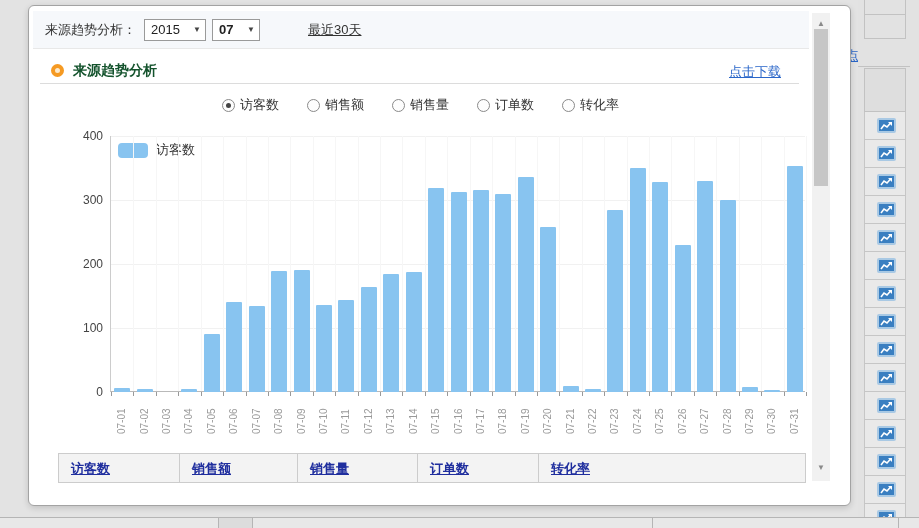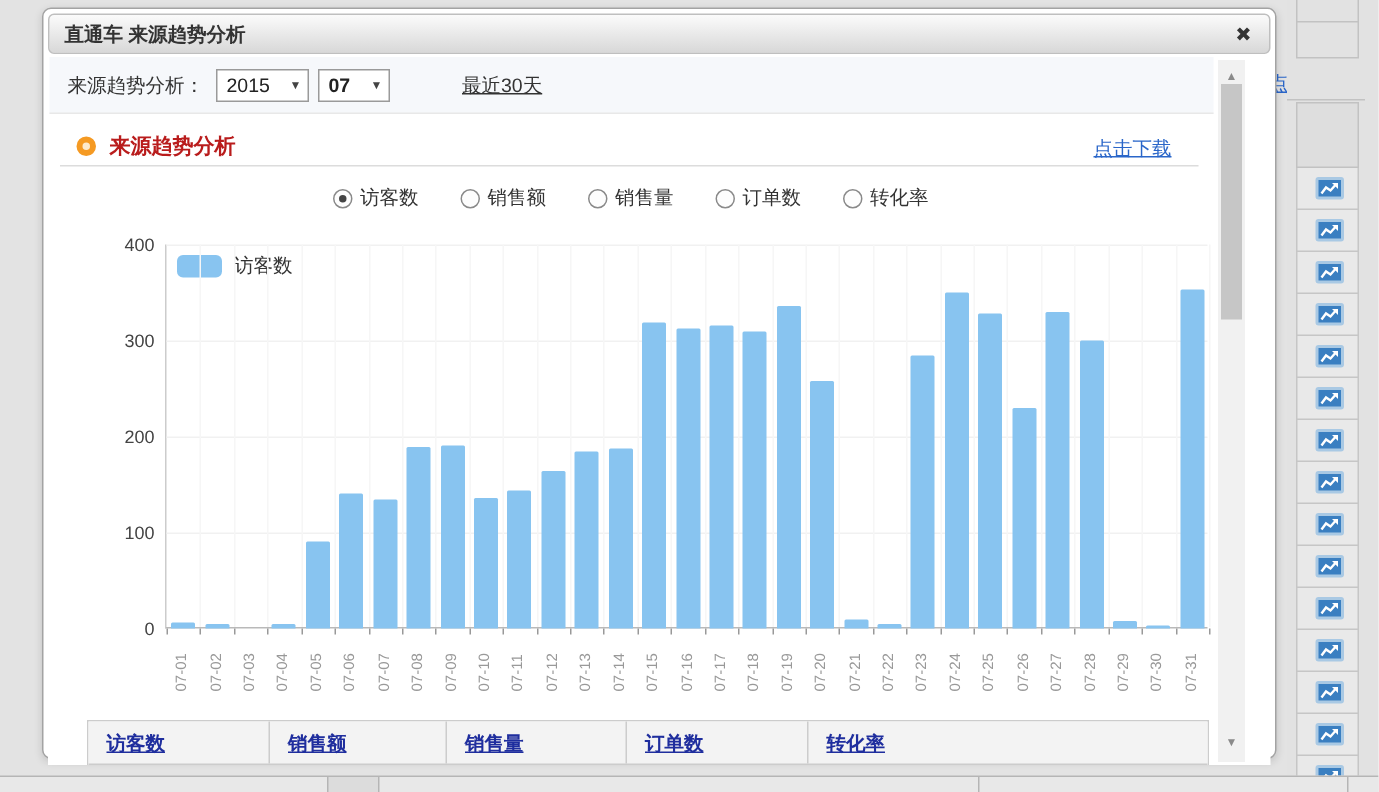--- a/index.html
+++ b/index.html
@@ -29,21 +29,21 @@
   .filterbar { position:absolute; left:1px; right:38px; top:0; height:38px; background:#f6f8fb; border-bottom:1px solid #e8e8e8; display:flex; align-items:center; padding-left:12px; font-size:13px; color:#333; }
   .sel { display:inline-flex; align-items:center; justify-content:space-between; height:22px; background:#fff; border:1px solid #9a9a9a; padding:0 4px 0 6px; margin-right:6px; font-size:13px; color:#222; cursor:default; }
   .sel .caret { font-size:8px; color:#444; margin-left:6px; }
   .sel-year { width:62px; margin-left:8px; }
   .sel-month { width:48px;font-weight:bold; }
   .recent-link { margin-left:42px; color:#333; text-decoration:underline; cursor:pointer;text-align:center; }
 
   
   .section-row { position:absolute; left:0; right:38px; top:50px; height:22px; }
   .ring-icon { position:absolute; left:19px; top:3px; width:13px; height:13px; border:4px solid #f59a23; border-radius:50%; background:#fdeacc; }
-  .section-title { position:absolute; left:41px; top:1px; font-size:14px; font-weight:bold; color:#b91c1c; }
+  .section-title { position:absolute; left:41px; top:1px; font-size:14px; font-weight:bold; color:#14532d; }
   .dl-link { position:absolute; right:28px; top:2px; font-size:13px; color:#2a66c9; text-decoration:underline; cursor:pointer; }
   .section-divider { position:absolute; left:8px; right:48px; top:72px; height:1px; background:#dcdcdc; }
 
   
   .radio-row { position:absolute; left:0; right:38px; top:84px; height:20px; display:flex; justify-content:center; gap:28px; font-size:13px; color:#333; }
   .radio-item { display:flex; align-items:center; gap:5px; cursor:pointer; }
   .radio-circle { width:13px; height:13px; border:1px solid #8a8a8a; border-radius:50%; background:#fdfdfd; position:relative; }
   .radio-circle.on::after { content:""; position:absolute; left:3px; top:3px; width:5px; height:5px; border-radius:50%; background:#444; }
 
   
@@ -210,24 +210,20 @@
   <div class="bg-bottom">
     <div class="cell"></div>
     <i style="left:218px;"></i>
       <i style="left:252px;"></i>
       <i style="left:652px;"></i>
       <i style="left:898px;"></i>
   </div>
 </div>
 
 <div class="dialog">
-  <div class="titlebar">
-    <div class="title">直通车 来源趋势分析</div>
-    <div class="close-btn">✖</div>
-  </div>
 
   <div class="content">
 
     <div class="filterbar">
       <span>来源趋势分析：</span>
       <span class="sel sel-year">
         <span>2015</span>
         <span class="caret">▼</span>
       </span>
       <span class="sel sel-month">

